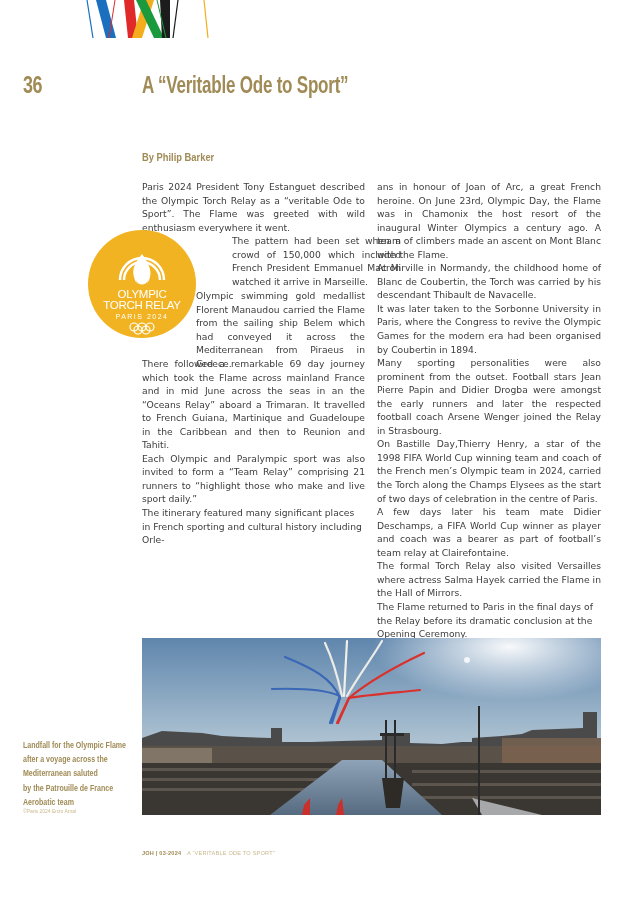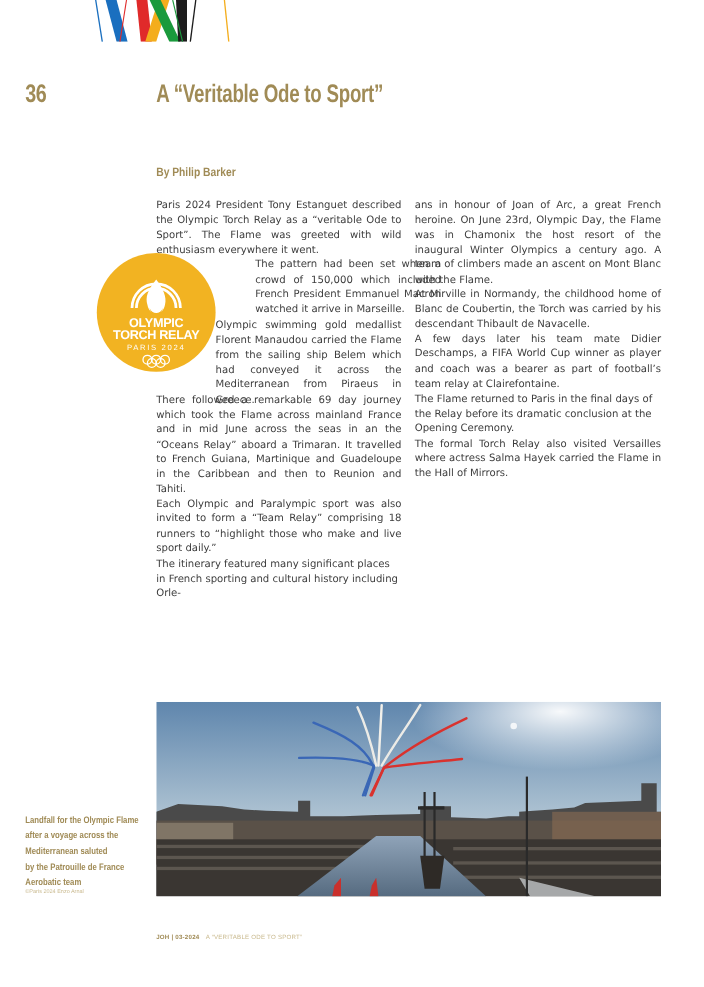--- a/index.html
+++ b/index.html
@@ -7,21 +7,21 @@
   .stripes { position:absolute; left:84px; top:0; width:130px; height:38px; }
   .page-num { position:absolute; left:23px; top:72px; font-family:"Liberation Sans", sans-serif; font-weight:bold; font-size:23px; color:#a08b56; letter-spacing:-0.5px; transform:scaleX(0.78); transform-origin:left; }
   .title { position:absolute; left:142px; top:72px; font-family:"Liberation Sans", sans-serif; font-weight:bold; font-size:23px; color:#a08b56; letter-spacing:-0.3px; white-space:nowrap; transform:scaleX(0.74); transform-origin:left; }
   .byline { position:absolute; left:142px; top:151px; font-family:"Liberation Sans", sans-serif; font-weight:bold; font-size:11px; color:#a08b56; transform:scaleX(0.85); transform-origin:left; white-space:nowrap; }
   .col { position:absolute; font-size:9.2px; line-height:13.55px; color:#3d3d3d; text-align:justify; }
   .col p { margin:0; }
   .col1 { left:142px; top:180px; width:223px; }
   .col2 { left:377px; top:180px; width:224px; }
   .badge { position:absolute; left:88px; top:230px; width:108px; height:108px; border-radius:50%; background:#f2b322; }
   .badge svg { position:absolute; left:0; top:0; }
-  .badge .b1 { position:absolute; left:0; width:108px; text-align:center; color:#fff; font-family:"Liberation Sans", sans-serif; font-weight:bold; font-size:11.5px; line-height:11px; letter-spacing:-0.3px; }
+  .badge .b1 { position:absolute; left:0; width:108px; text-align:center; color:#fff; font-family:"Liberation Sans", sans-serif; font-weight:normal; font-size:11.5px; line-height:11px; letter-spacing:-0.3px; }
   .badge .b2 { position:absolute; left:0; width:108px; text-align:center; color:#fff; font-family:"Liberation Sans", sans-serif; font-size:7px; letter-spacing:1.5px; }
   .photo { position:absolute; left:142px; top:638px; width:459px; height:177px; overflow:hidden; }
   .caption { position:absolute; left:23px; top:738px; width:110px; font-family:"Liberation Sans", sans-serif; font-weight:bold; font-size:8.6px; line-height:14.2px; color:#a08b56; transform:scaleX(0.82); transform-origin:left; white-space:nowrap; }
   .credit { position:absolute; left:23px; top:808px; font-family:"Liberation Sans", sans-serif; font-size:5px; color:#c9b98e; white-space:nowrap; }
   .footer { position:absolute; left:142px; top:850px; font-family:"Liberation Sans", sans-serif; font-size:5.6px; white-space:nowrap; letter-spacing:0.2px; }
   .footer .f1 { color:#a08b56; font-weight:bold; }
   .footer .f2 { color:#c9b98e; margin-left:4px; }
 </style>
 </head>
 <body>
@@ -48,34 +48,37 @@
 </div>
 
 <div class="col" style="left:196px; top:234px; width:169px;margin-left:36px;">
   <p>The pattern had been set when a crowd of 150,000 which included French President Emmanuel Macron watched it arrive in Marseille.</p>
 </div>
 <div class="col" style="left:196px; top:289px; width:169px;">
   <p>Olympic swimming gold medallist Florent Manaudou carried the Flame from the sailing ship Belem which had conveyed it across the Mediterranean from Piraeus in Greece.</p>
 </div>
 <div class="col" style="left:142px; top:357px; width:223px;">
   <p>There followed a remarkable 69 day journey which took the Flame across mainland France and in mid June across the seas in an the “Oceans Relay” aboard a Trimaran. It travelled to French Guiana, Martinique and Guadeloupe in the Caribbean and then to Reunion and Tahiti.</p>
-  <p>Each Olympic and Paralympic sport was also invited to form a “Team Relay” comprising 18 runners to “highlight those who make and live sport daily.”</p>
+  <p>Each Olympic and Paralympic sport was also invited to form a “Team Relay” comprising 21 runners to “highlight those who make and live sport daily.”</p>
   <p style="text-align:left;">The itinerary featured many significant places in French sporting and cultural history including Orle-</p>
 </div>
 
 <style>
   .col1 { height:40px; overflow:visible; }
 </style>
 
 <div class="col col2">
   <p>ans in honour of Joan of Arc, a great French heroine. On June 23rd, Olympic Day, the Flame was in Chamonix the host resort of the inaugural Winter Olympics a century ago. A team of climbers made an ascent on Mont Blanc with the Flame.</p>
   <p>At Mirville in Normandy, the childhood home of Blanc de Coubertin, the Torch was carried by his descendant Thibault de Navacelle.</p>
+  <p>It was later taken to the Sorbonne University in Paris, where the Congress to revive the Olympic Games for the modern era had been organised by Coubertin in 1894.</p>
+  <p>Many sporting personalities were also prominent from the outset. Football stars Jean Pierre Papin and Didier Drogba were amongst the early runners and later the respected football coach Arsene Wenger joined the Relay in Strasbourg.</p>
+  <p>On Bastille Day,Thierry Henry, a star of the 1998 FIFA World Cup winning team and coach of the French men’s Olympic team in 2024, carried the Torch along the Champs Elysees as the start of two days of celebration in the centre of Paris.</p>
   <p>A few days later his team mate Didier Deschamps, a FIFA World Cup winner as player and coach was a bearer as part of football’s team relay at Clairefontaine.</p>
+  <p>The formal Torch Relay also visited Versailles where actress Salma Hayek carried the Flame in the Hall of Mirrors.</p>
   <p style="text-align:left;">The Flame returned to Paris in the final days of the Relay before its dramatic conclusion at the Opening Ceremony.</p>
-  <p>The formal Torch Relay also visited Versailles where actress Salma Hayek carried the Flame in the Hall of Mirrors.</p>
 </div>
 
 <div class="badge">
   <svg width="108" height="108" viewBox="0 0 108 108">
     <path d="M36 50 A18 18 0 1 1 72 50 L72 50" fill="none" stroke="#fff" stroke-width="2.5"></path>
     <path d="M32 50 A22 22 0 1 1 76 50" fill="none" stroke="#fff" stroke-width="2.5"></path>
     <path d="M54 24 C46 34 44 40 46 47 C47 52 50 55 54 56 C58 55 61 52 62 47 C64 40 60 32 54 24 Z" fill="#fff"></path>
     <path d="M48 50 C50 56 58 56 60 50 C59 55 56 58 54 58 C52 58 49 55 48 50 Z" fill="#f2b322"></path>
   </svg>
   <div class="b1" style="top:59px;">OLYMPIC</div>

